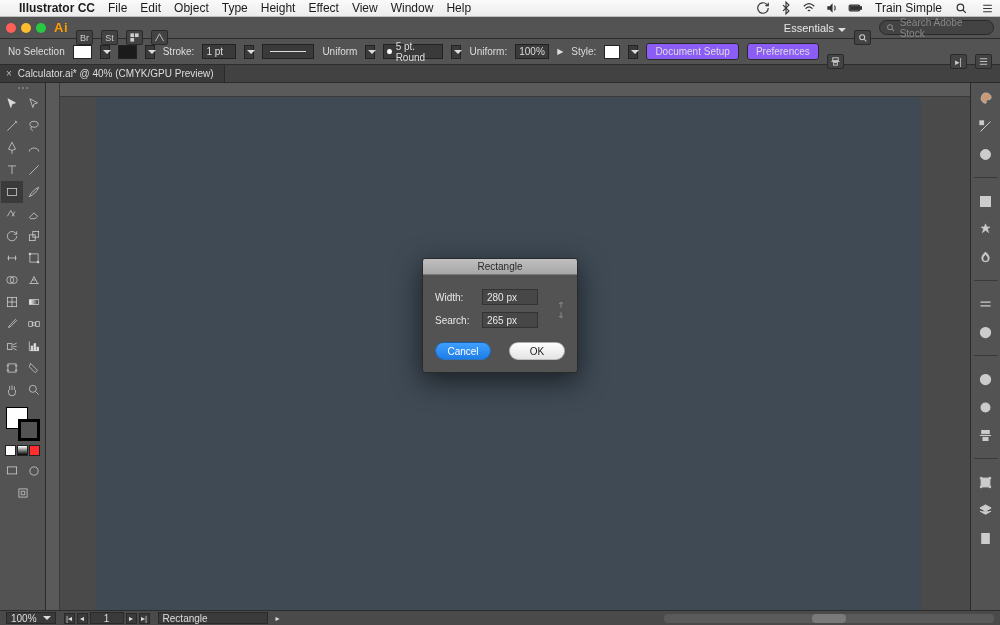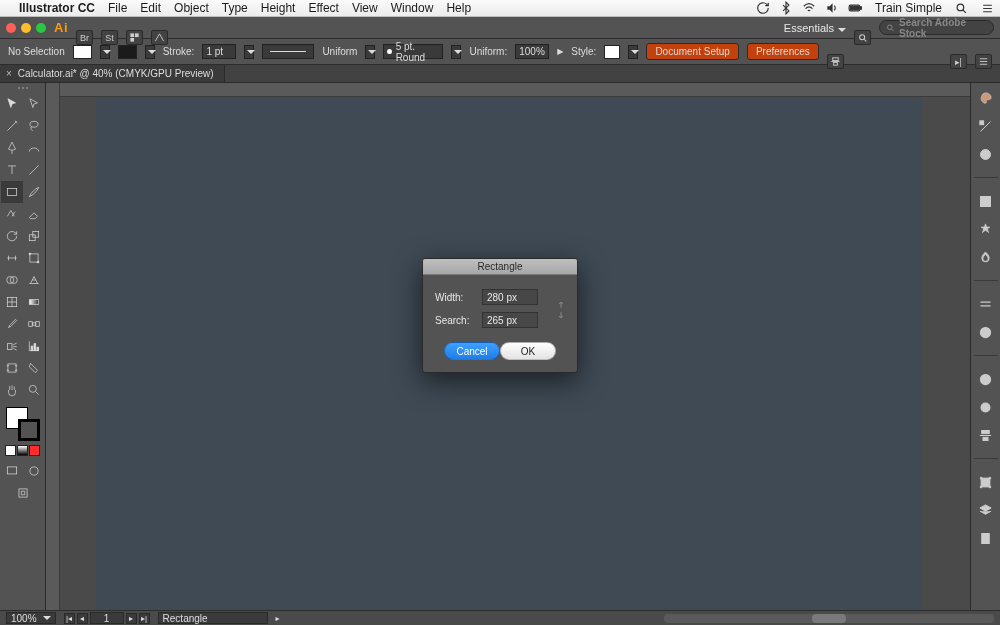--- a/index.html
+++ b/index.html
@@ -13,32 +13,32 @@
 
 .applinebar { height: 21px; background:#535353; display:flex; align-items:center; padding:0 6px; gap:8px; }
 .traffic { display:flex; gap:5px; }
 .traffic span { width:10px; height:10px; border-radius:50%; }
 .traffic .r{background:#ff5f57;} .traffic .y{background:#febc2e;} .traffic .g{background:#28c840;}
 .applinebar .ai-logo { color:#ff9a00; font-weight:700; font-size:13px; letter-spacing:.5px; }
 .small-btn { width:17px; height:15px; background:#434343; border:1px solid #2a2a2a; border-radius:2px; display:flex; align-items:center; justify-content:center; font-size:9px; color:#ccc;margin-top:20px; }
 .applinebar .spacer{flex:1;}
 .ws-label { color:#e8e8e8; font-size:11px; }
 .caret { width:0;height:0;border-left:4px solid transparent;border-right:4px solid transparent;border-top:4px solid #ddd;display:inline-block;margin-left:4px; }
-.searchbox { width:115px; height:15px; background:#434343; border:1px solid #2a2a2a; border-radius:8px; display:flex; align-items:center; padding:0 6px; color:#888; font-size:10px; gap:4px;font-weight:bold;}
+.searchbox { width:115px; height:15px; background:#434343; border:1px solid #2a2a2a; border-radius:8px; display:flex; align-items:center; padding:0 6px; color:#888; font-size:10px; gap:4px;}
 .searchbox svg{width:10px;height:10px;}
 
 .ctrlbar { height:27px; background:#535353; display:flex; align-items:center; padding:0 8px; gap:8px; border-top:1px solid #2c2c2c; border-bottom:1px solid #2c2c2c; font-size:10px; color:#ddd; }
 .ctrlbar .swatch { width:19px; height:14px; background:#fff; border:1px solid #222; }
 .ctrlbar .swatch.dark{background:#1b1b1b;}
 .ctrlbar .mini { width:10px; height:14px; background:#3a3a3a; border:1px solid #222; display:flex;align-items:center;justify-content:center;}
 .ctrlbar .inp { width:34px; height:15px; background:#3a3a3a; border:1px solid #222; color:#ddd; font-size:10px; padding:0 3px; display:flex;align-items:center; }
 .ctrlbar .linebox { width:52px; height:15px; background:#3a3a3a; border:1px solid #222; display:flex;align-items:center;justify-content:center; }
 .ctrlbar .linebox::before{content:"";width:36px;height:1px;background:#ddd;}
 .ctrlbar .lbl{color:#ddd;}
-.ctrlbar .light-btn { background:#c2410c; border:1px solid #2a2a2a; padding:2px 8px; border-radius:3px; font-size:10px; }
+.ctrlbar .light-btn { background:#8b5cf6; border:1px solid #2a2a2a; padding:2px 8px; border-radius:3px; font-size:10px; }
 .ctrlbar .dot{width:5px;height:5px;border-radius:50%;background:#fff;display:inline-block;margin-right:4px;}
 .ctrlbar .spacer{flex:1;}
 
 .tabrow { height:18px; background:#424242; display:flex; align-items:center; border-bottom:1px solid #2a2a2a; }
 .tabrow .tab { height:100%; background:#3a3a3a; display:flex; align-items:center; padding:0 10px 0 6px; gap:6px; font-size:10px; color:#ddd; border-right:1px solid #2a2a2a;}
 .tabrow .tab .x{font-size:10px;color:#bbb;}
 
 .work { position:absolute; top:83px; left:0; right:0; bottom:15px; display:flex; }
 .toolbox { width:46px; background:#535353; border-right:1px solid #2a2a2a; display:flex; flex-direction:column; align-items:center; padding-top:4px; gap:0; }
 .toolbox .handle{width:30px;height:3px;display:flex;justify-content:center;gap:2px;margin-bottom:3px;}
@@ -65,21 +65,21 @@
 .right-panels .pi svg{width:15px;height:15px;stroke:#ccc;fill:#ccc;}
 .right-panels .divider{width:24px;height:1px;background:#3a3a3a;margin:4px 0;}
 
 .dialog{position:absolute;top:258px;left:422px;width:156px;background:#535353;border:1px solid #2a2a2a;box-shadow:0 8px 28px rgba(0,0,0,.6);border-radius:3px;overflow:hidden;}
 .dialog .titlebar{height:16px;background:linear-gradient(#bfbfbf,#a7a7a7);color:#2a2a2a;font-size:10px;display:flex;align-items:center;justify-content:center;border-bottom:1px solid #7a7a7a;}
 .dialog .body{padding:14px 12px 12px;}
 .dialog .row{display:flex;align-items:center;gap:5px;margin-bottom:7px;}
 .dialog .row label{width:42px;text-align:left;font-size:10px;color:#e8e8e8;}
 .dialog .row input{width:56px;height:16px;background:#474747;border:1px solid #333;color:#e8e8e8;font-size:10px;padding:0 4px;outline:none;}
 .dialog .link-icon{position:absolute;right:10px;top:42px;width:12px;height:18px;opacity:.6;}
-.dialog .btns{display:flex;margin-top:14px;justify-content:center;}
+.dialog .btns{display:flex;margin-top:14px;justify-content:space-between;}
 .dialog .btn{width:56px;height:18px;border-radius:9px;font-size:10px;display:flex;align-items:center;justify-content:center;cursor:pointer;border:1px solid rgba(0,0,0,.25);}
 .dialog .btn.cancel{background:linear-gradient(#3ea0ff,#1f7de8);color:#fff;}
 .dialog .btn.ok{background:linear-gradient(#fefefe,#e4e4e4);color:#222;}
 
 .statusbar{position:absolute;left:0;right:0;bottom:0;height:15px;background:#4a4a4a;border-top:1px solid #2c2c2c;display:flex;align-items:center;padding:0 6px;gap:8px;font-size:10px;color:#ddd;}
 .statusbar .box{background:#3a3a3a;border:1px solid #2a2a2a;height:12px;padding:0 4px;display:flex;align-items:center;}
 .statusbar .nav{display:flex;align-items:center;gap:2px;}
 .statusbar .nav span{width:11px;height:11px;background:#3a3a3a;border:1px solid #2a2a2a;display:flex;align-items:center;justify-content:center;font-size:8px;}
 .statusbar .spacer{flex:1;}
 .statusbar .hscroll{width:330px;height:9px;background:#5a5a5a;border-radius:4px;position:relative;}

